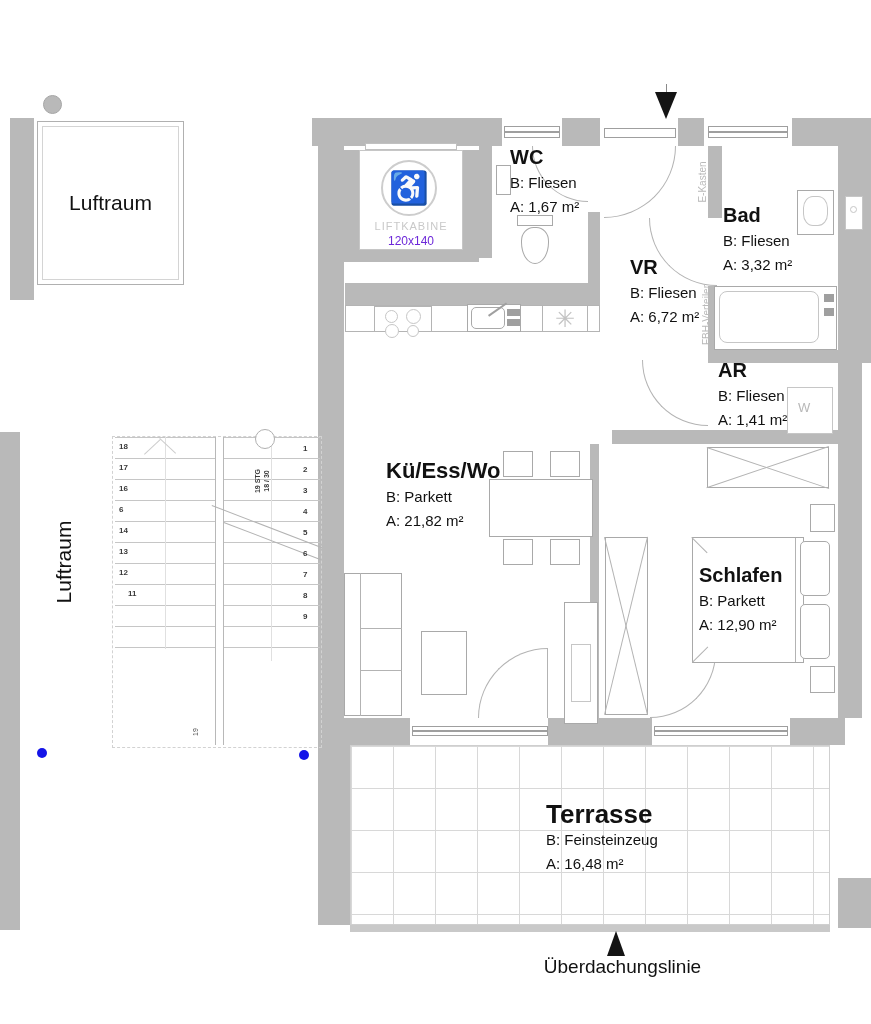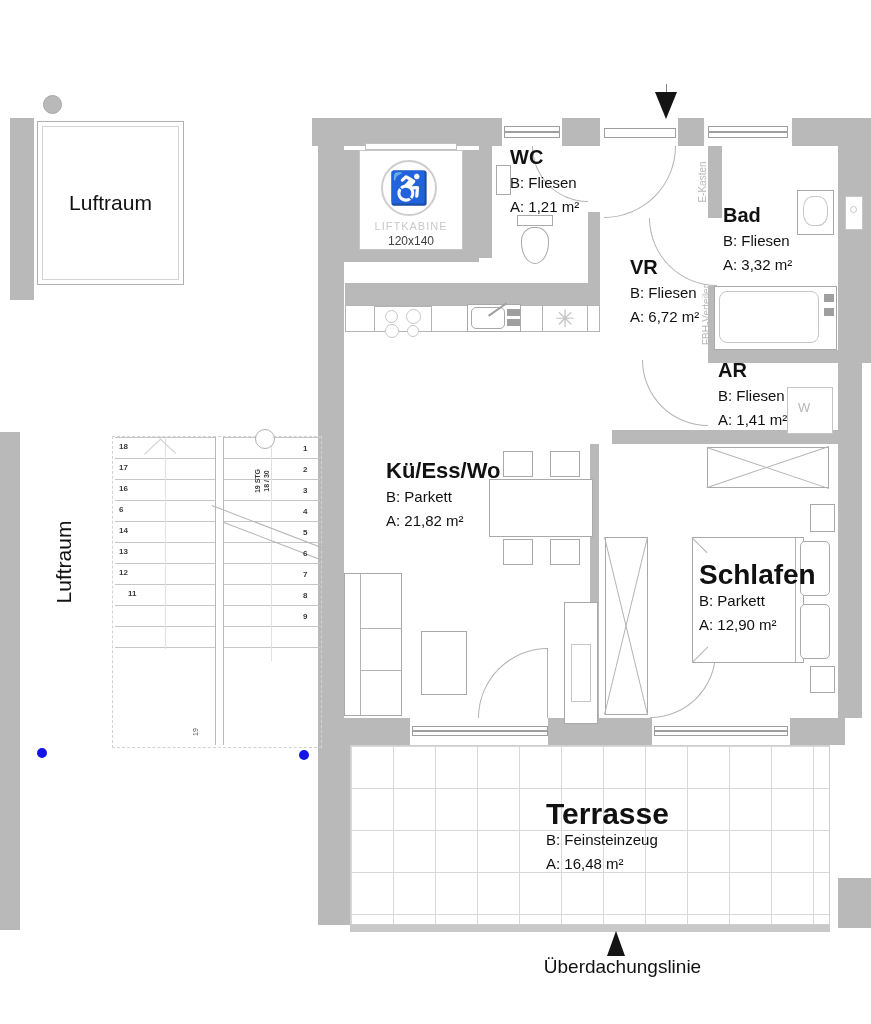--- a/index.html
+++ b/index.html
@@ -73,21 +73,21 @@
 
   <div class="w" style="left:343px;top:150px;width:16px;height:106px"></div>
   <div class="w" style="left:463px;top:150px;width:16px;height:106px"></div>
   <div class="w" style="left:343px;top:250px;width:136px;height:12px"></div>
   <div class="fl" style="left:359px;top:150px;width:104px;height:100px"></div>
   <div class="f" style="left:365px;top:143px;width:92px;height:7px;border-color:#c0c0c0"></div>
   <div class="fl ctr" style="left:381px;top:160px;width:56px;height:56px;border:2px solid #cdcdcd;border-radius:50%;font-size:32px;color:#cdcdcd">
       <span>♿</span>
     </div>
   <div class="a ctr" style="left:357px;top:219px;width:108px;height:13px;font-size:11px;letter-spacing:1px;color:#c9c9c9">LIFTKABINE</div>
-  <div class="a ctr" style="left:357px;top:234px;width:108px;height:14px;font-size:12px;color:#404040">120x140</div>
+  <div class="a ctr" style="left:357px;top:234px;width:108px;height:14px;font-size:12px;color:#6d28d9">120x140</div>
 
   <div class="a" style="left:43px;top:95px;width:17px;height:17px;background:#b9b9b9;border:1px solid #a6a6a6;border-radius:50%"></div>
   <div class="a" style="left:37px;top:121px;width:145px;height:162px;border:1px solid #b0b0b0">
     <div class="a" style="left:4px;top:4px;right:4px;bottom:4px;border:1px solid #d4d4d4"></div>
     <div class="a ctr" style="left:0;top:0;width:100%;height:100%;font-size:21px">Luftraum</div>
   </div>
 
   <div class="a ctr" style="left:-36px;top:549px;width:200px;height:26px;font-size:21px;transform:rotate(-90deg)">Luftraum</div>
 
   <div class="a" style="left:112px;top:436px;width:208px;height:310px;border:1px dashed #d2d2d2"></div>
@@ -194,21 +194,21 @@
 
   <div class="a" style="left:350px;top:745px;width:480px;height:180px;border:1px solid #cfcfcf;box-sizing:border-box;
        background-image:repeating-linear-gradient(to right,#d8d8d8 0 1px,transparent 1px 42px),repeating-linear-gradient(to bottom,#d8d8d8 0 1px,transparent 1px 42px)"></div>
 
   <div class="a ctr" style="left:652px;top:176px;width:100px;height:12px;font-size:10px;color:#b9b9b9;transform:rotate(-90deg)">E-Kasten</div>
   <div class="a ctr" style="left:654px;top:309px;width:104px;height:12px;font-size:10px;color:#b9b9b9;transform:rotate(-90deg)">FBH-Verteiler</div>
 
   <div class="room-label" style="left:510px;top:146px">
     <div class="rn">WC</div>
     <div class="rd">B: Fliesen</div>
-    <div class="rd">A: 1,21 m²</div>
+    <div class="rd">A: 1,67 m²</div>
   </div>
   <div class="room-label" style="left:723px;top:204px">
     <div class="rn">Bad</div>
     <div class="rd">B: Fliesen</div>
     <div class="rd">A: 3,32 m²</div>
   </div>
   <div class="room-label" style="left:630px;top:256px">
     <div class="rn">VR</div>
     <div class="rd">B: Fliesen</div>
     <div class="rd">A: 6,72 m²</div>
@@ -217,26 +217,26 @@
     <div class="rn">AR</div>
     <div class="rd">B: Fliesen</div>
     <div class="rd">A: 1,41 m²</div>
   </div>
   <div class="room-label" style="left:386px;top:460px">
     <div class="rn" style="font-size:22px">Kü/Ess/Wo</div>
     <div class="rd">B: Parkett</div>
     <div class="rd">A: 21,82 m²</div>
   </div>
   <div class="room-label" style="left:699px;top:564px">
-    <div class="rn" style="font-size:28px">Schlafen</div>
+    <div class="rn" style="font-size:20px">Schlafen</div>
     <div class="rd">B: Parkett</div>
     <div class="rd">A: 12,90 m²</div>
   </div>
   <div class="room-label" style="left:546px;top:803px">
-    <div class="rn" style="font-size:30px">Terrasse</div>
+    <div class="rn" style="font-size:26px">Terrasse</div>
     <div class="rd">B: Feinsteinzeug</div>
     <div class="rd">A: 16,48 m²</div>
   </div>
 
   <div class="l" style="left:666px;top:84px;width:1px;height:8px;background:#8a8a8a"></div>
   <div class="a tri-down" style="left:655px;top:92px"></div>
 
   <div class="a tri-up" style="left:607px;top:931px"></div>
   <div class="a ctr" style="left:500px;top:955px;width:245px;height:24px;font-size:19px">Überdachungslinie</div>
 

